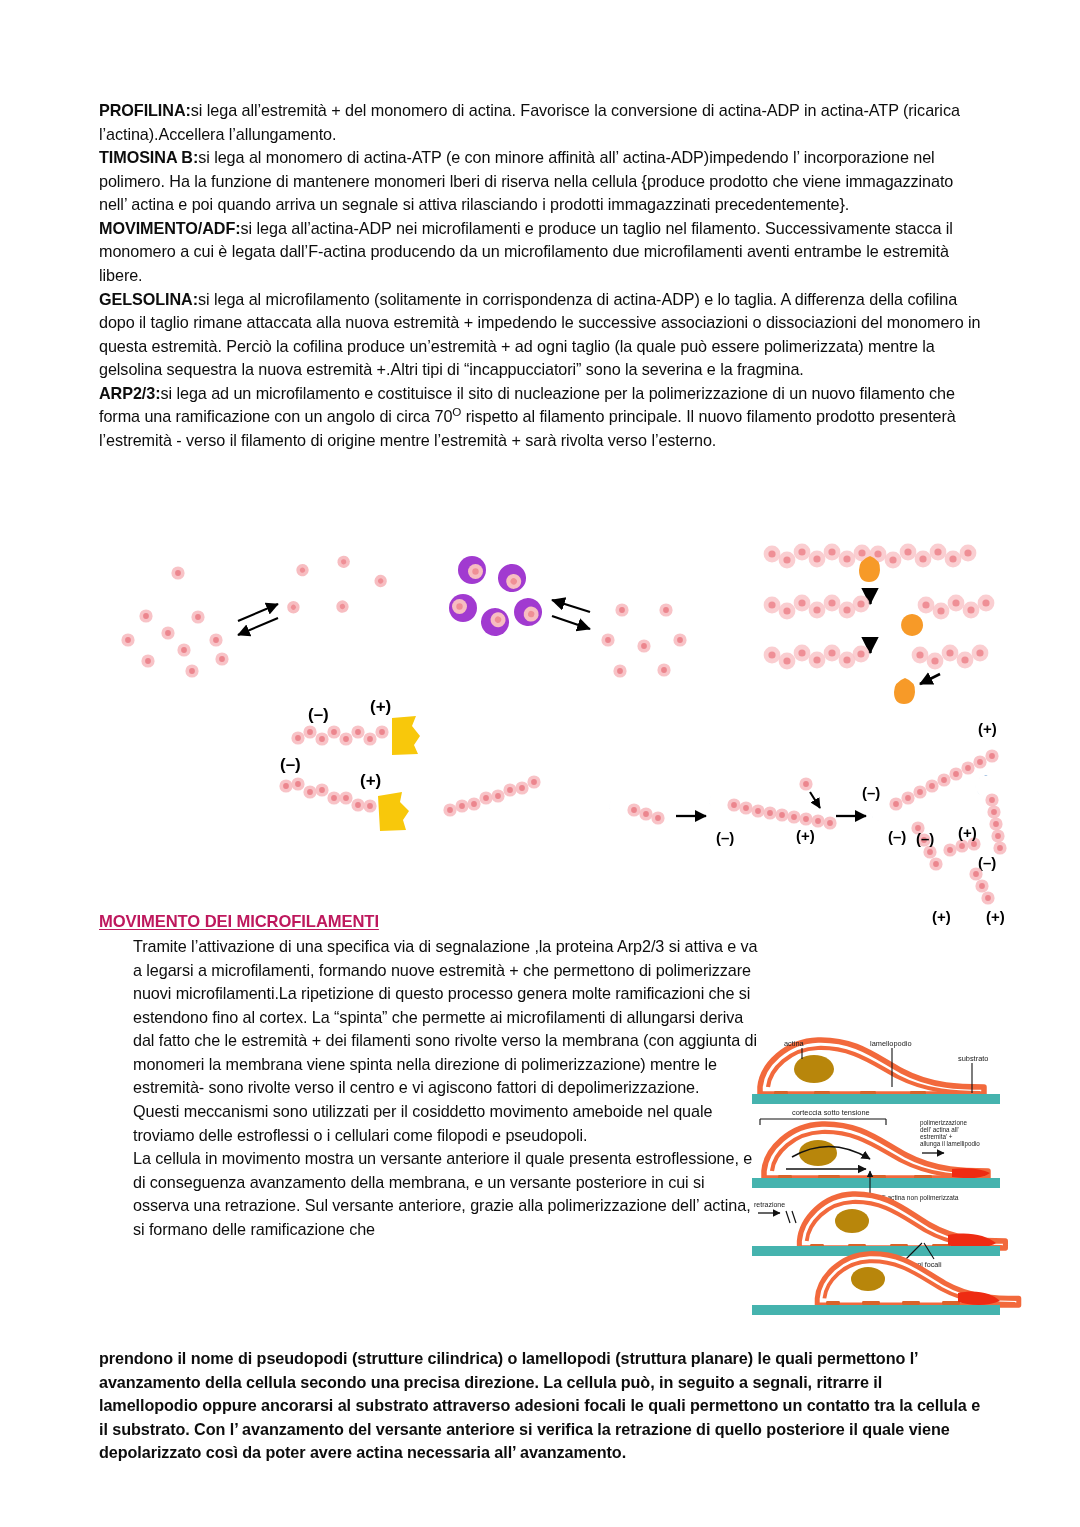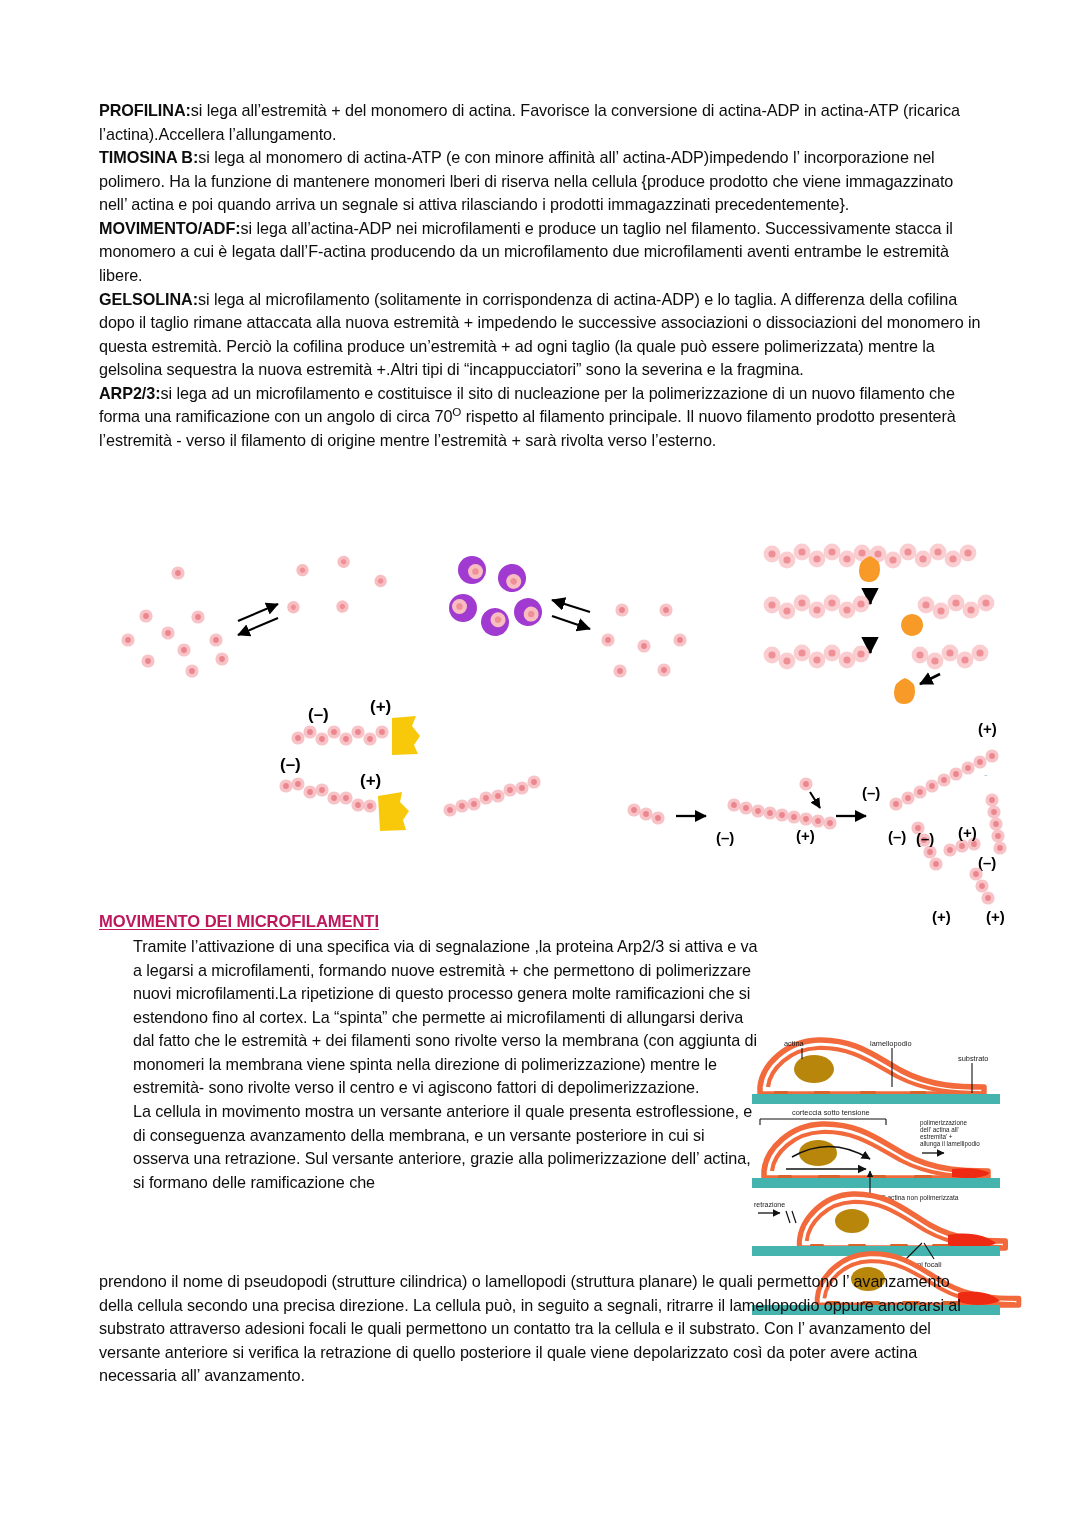--- a/index.html
+++ b/index.html
@@ -67,22 +67,23 @@
   .flow-col {
     position: absolute;
     left: 99px;
     top: 935px;
     width: 628px;
     margin-left: 34px;
   }
   .full-col {
     position: absolute;
     left: 99px;
-    top: 1270px;
+    top: 1347px;
     width: 884px;
+    font-weight: bold;
   }
   .top-col {
     position: absolute;
     left: 99px;
     top: 99px;
     width: 884px;
   }
 </style>
 </head>
 <body>
@@ -429,20 +430,21 @@
           </g>
         </g>
       </g>
     </svg>
   </div>
 
   <div class="section-head" style="left:99px; top:912px;">MOVIMENTO DEI MICROFILAMENTI</div>
 
   <div class="flow-col textblock" style="position:absolute; left:99px; top:935px; width:628px;">
     <p class="para">Tramite l’attivazione di una specifica via di segnalazione ,la proteina Arp2/3 si attiva e va a legarsi a microfilamenti,  formando nuove estremità + che permettono di polimerizzare nuovi microfilamenti.La ripetizione di questo processo genera molte ramificazioni che si estendono fino al cortex. La “spinta” che permette ai microfilamenti di allungarsi deriva dal fatto che le estremità + dei filamenti sono rivolte verso la membrana (con aggiunta di monomeri la membrana viene spinta nella direzione di polimerizzazione) mentre le estremità- sono rivolte verso il centro e vi agiscono fattori di depolimerizzazione.</p>
+    <p class="para">Questi meccanismi sono utilizzati per il cosiddetto movimento ameboide nel quale troviamo delle estroflessi o i cellulari come filopodi e pseudopoli.</p>
     <p class="para">La cellula in movimento mostra un versante anteriore il quale presenta estroflessione, e di conseguenza avanzamento della membrana, e un versante posteriore in cui si osserva una retrazione. Sul versante anteriore, grazie alla polimerizzazione dell’ actina, si formano delle ramificazione che</p>
   </div>
 
   <div class="fig-cell">
     <svg width="256" height="268" viewBox="0 0 256 268" xmlns="http://www.w3.org/2000/svg">
       <defs>
         <g id="cellshape">
 
           <path d="M 8,52 C 10,30 34,6 66,5 C 104,4 124,22 150,36 C 180,52 210,52 232,52 L 232,59 L 8,59 Z" fill="#ffffff" stroke="#f2693c" stroke-width="5.5" stroke-linejoin="round"></path>
 

